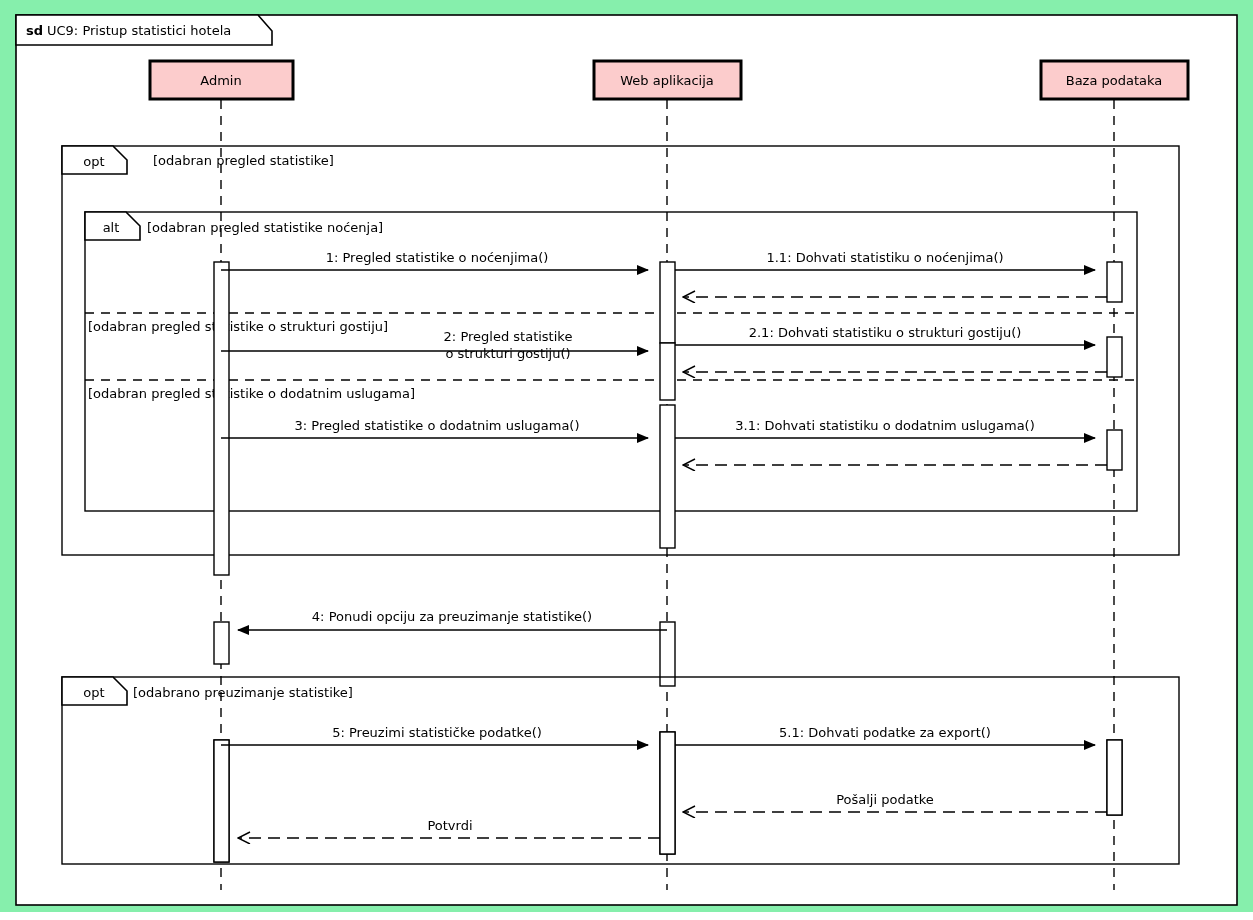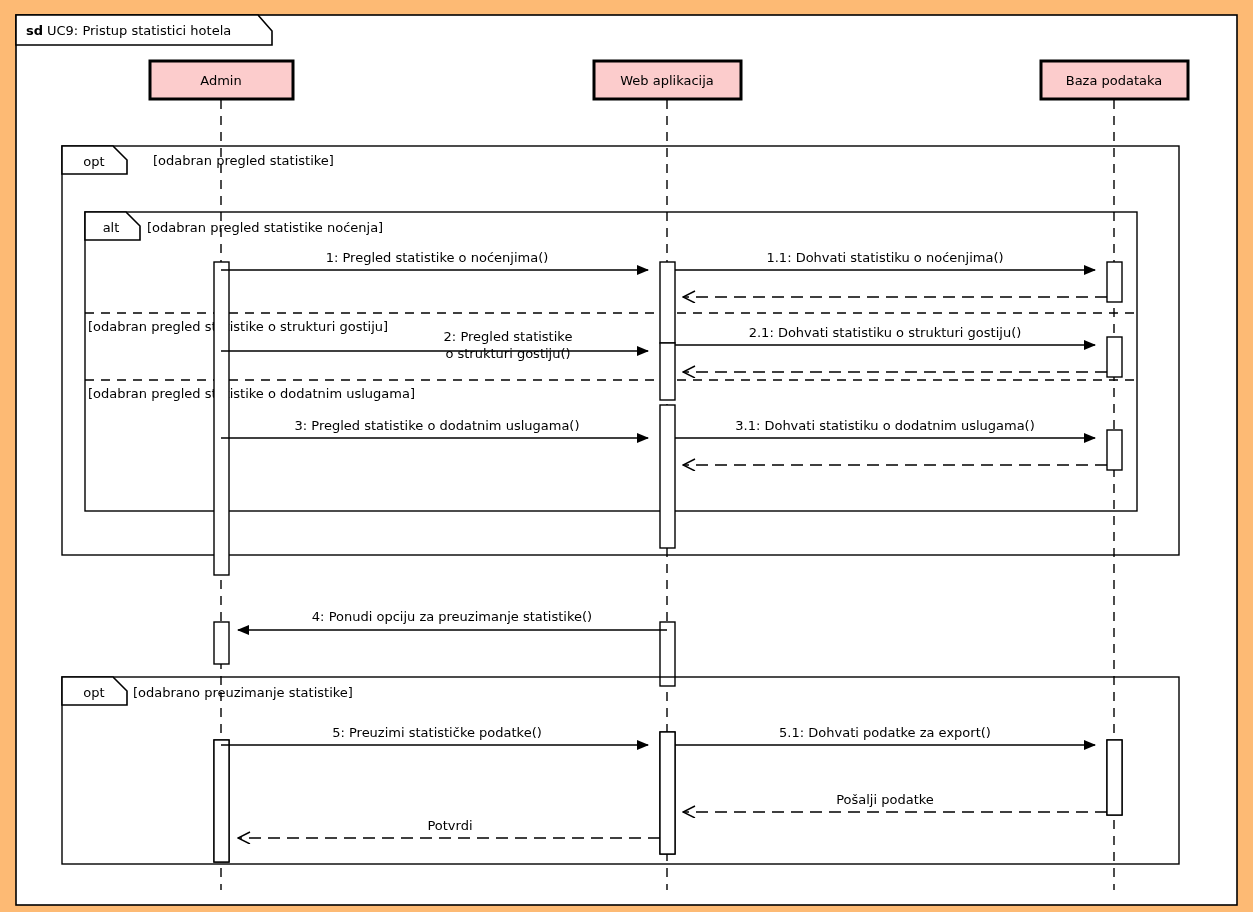--- a/index.html
+++ b/index.html
@@ -7,21 +7,21 @@
     padding: 0;
     background: #ffffff;
   }
   body {
     font-family: "DejaVu Sans", "Liberation Sans", sans-serif;
   }
   #diagram-root {
     position: relative;
     width: 1253px;
     height: 912px;
-    background: #fdba74;
+    background: #86efac;
     overflow: hidden;
   }
   svg.diagram {
     position: absolute;
     left: 0;
     top: 0;
     width: 1253px;
     height: 920px;
     display: block;
   }

